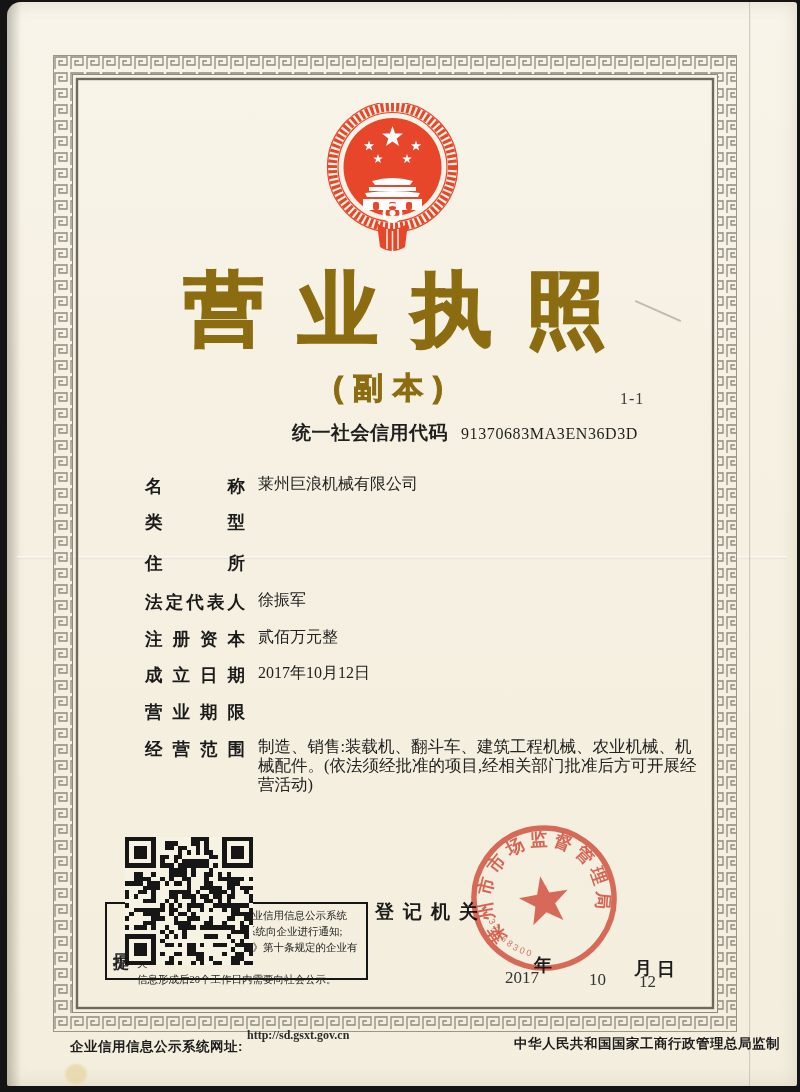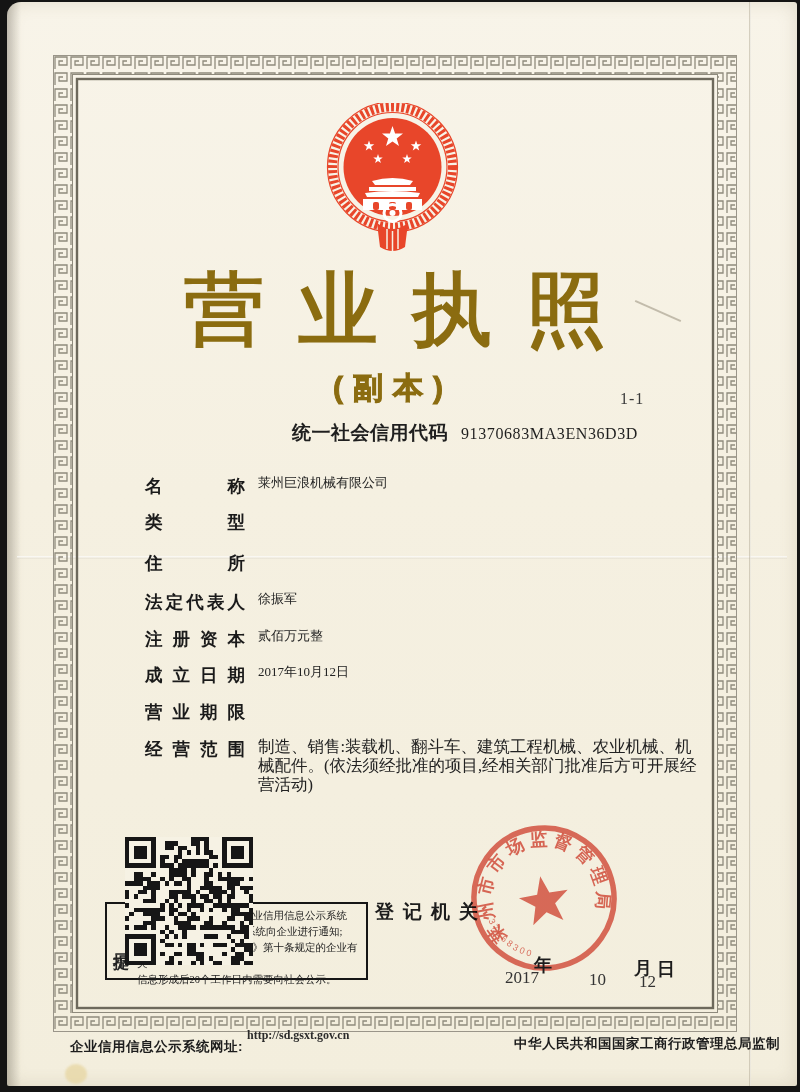--- a/index.html
+++ b/index.html
@@ -16,36 +16,36 @@
   .crease{position:absolute;left:626px;top:308px;width:50px;height:2px;
     background:rgba(110,100,78,.38);transform:rotate(24deg);}
   .stain{position:absolute;left:58px;top:1062px;width:22px;height:20px;border-radius:50%;
     background:#e7d6a2;opacity:.75;filter:blur(1px);}
 
   .frame-svg{position:absolute;left:53px;top:55px;}
 
   .emblem{position:absolute;left:325px;top:103px;width:135px;height:155px;}
 
   .title{position:absolute;left:0;top:262px;width:790px;text-align:center;
-    color:#8b6c10;font-size:80px;font-weight:400;letter-spacing:34px;text-indent:34px;
+    color:#8b6c10;font-size:80px;font-weight:700;letter-spacing:34px;text-indent:34px;
     font-family:"Liberation Sans",sans-serif;-webkit-text-stroke:2px #8b6c10;line-height:96px;}
   .subtitle{position:absolute;left:0;top:368px;width:786px;text-align:center;
     color:#8b6c10;font-size:30px;font-weight:800;letter-spacing:10px;-webkit-text-stroke:1px #8b6c10;}
   .page-no{position:absolute;left:620px;top:390px;font-family:"Liberation Serif",serif;
     font-size:16px;color:#3a3a3a;letter-spacing:1px;}
 
   .code-line{position:absolute;left:292px;top:420px;display:flex;align-items:baseline;color:#1f1f1f;}
   .code-label{font-size:19px;font-weight:700;letter-spacing:.5px;}
   .code-value{font-family:"Liberation Serif",serif;font-size:16px;margin-left:13px;letter-spacing:.6px;}
 
   .fields{position:absolute;left:145px;top:0;width:580px;color:#1e1e1e;}
   .f-row{position:absolute;left:0;display:flex;align-items:flex-start;}
   .f-label{width:100px;flex:0 0 100px;font-size:17.5px;font-weight:700;
     text-align:justify;text-align-last:justify;text-justify:inter-character;color:#1a1a1a;}
-  .f-value{margin-left:13px;font-family:"Liberation Serif",serif;font-size:13px;
+  .f-value{margin-left:13px;font-family:"Liberation Serif",serif;font-size:16px;
     white-space:pre-wrap;color:#222;}
   .r0{top:474px}.r1{top:510px}.r2{top:551px}.r3{top:590px}
   .r4{top:627px}.r5{top:663px}.r6{top:700px}.r7{top:737px}
   .r7 .f-value{font-size:16.5px;line-height:19px;width:444px;}
 
   .qr{position:absolute;left:125px;top:837px;width:128px;height:128px;background:#f6f2e4;}
   .qr svg{width:100%;height:100%;display:block;}
 
   .notice-box{position:absolute;left:105px;top:902px;width:259px;height:74px;
     border:2.5px solid #161616;display:flex;color:#222;}

